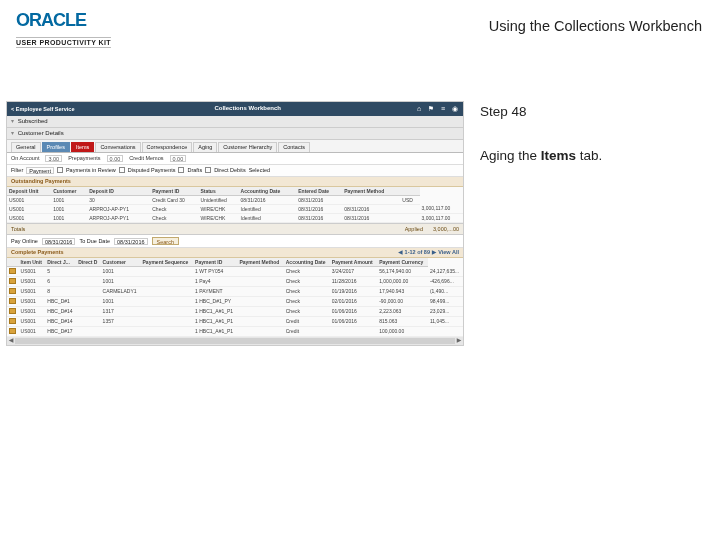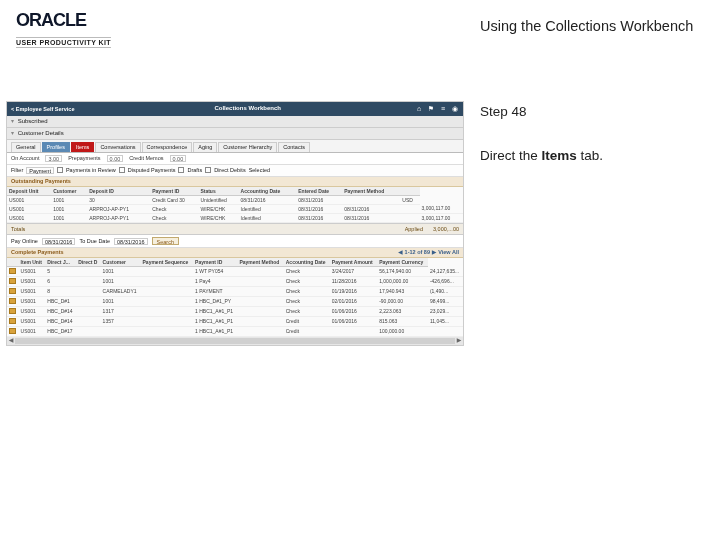--- a/index.html
+++ b/index.html
@@ -2,21 +2,21 @@
 <html><head>
 <meta charset="utf-8">
 <style>
   * { box-sizing: border-box; margin: 0; padding: 0; }
   html, body { width: 720px; height: 540px; font-family: Arial, Helvetica, sans-serif; background: #fff; color: #222; }
   .page { display: flex; width: 720px; height: 540px; }
   .left-col { width: 470px; display: flex; flex-direction: column; }
   .right-col { width: 250px; padding: 18px 14px 0 10px; }
 
   .brand-bar { padding: 10px 16px 4px 16px; }
-  .brand-logo { font-weight: 700; letter-spacing: -1px; font-size: 18px; color: #0f172a; }
+  .brand-logo { font-weight: 700; letter-spacing: -1px; font-size: 18px; color: #0369a1; }
   .brand-sub { font-size: 7px; font-weight: 700; letter-spacing: 0.4px; color: #222; border-top: 1px solid #bbb; border-bottom: 1px solid #bbb; display: inline-block; padding: 1px 0; margin-top: 2px; }
 
   .screenshot-wrap { margin: 48px 0 0 0; padding: 0 6px 0 6px; }
   .screenshot { width: 458px; border: 1px solid #ccc; font-size: 5.5px; line-height: 1.2; background: #fafafa; }
 
   .app-titlebar { background: #2f4a63; color: #fff; display: flex; align-items: center; height: 14px; padding: 0 4px; }
   .app-titlebar .crumb { font-weight: 700; margin-right: 6px; }
   .app-titlebar .center { flex: 1; text-align: center; font-weight: 700; font-size: 6px; }
   .app-titlebar .icons { display: flex; gap: 4px; }
   .tb-icon { width: 8px; height: 8px; display: inline-flex; align-items: center; justify-content: center; font-size: 7px; }
@@ -47,21 +47,21 @@
   .totals-row { background: #f0ece3; padding: 2px 4px; font-size: 5.5px; display: flex; gap: 10px; color: #6a4a12; border-top: 1px solid #ccc; border-bottom: 1px solid #ccc; }
   .pay-toolbar { display: flex; align-items: center; gap: 4px; padding: 2px 4px; background: #fff; border-bottom: 1px solid #ddd; font-size: 5.5px; }
   .btn-ghost { border: 1px solid #c2a96e; background: #f6efdd; color: #8a5a1a; padding: 0 4px; font-size: 5.5px; height: 8px; line-height: 8px; }
   .pager { margin-left: auto; display: flex; align-items: center; gap: 2px; color: #3a5f8a; }
   .pager .pg-icon { font-size: 5.5px; }
 
   .scroll-bottom { height: 8px; background: #e6e6e6; display: flex; align-items: center; }
   .scroll-bottom .aleft, .scroll-bottom .aright { width: 8px; text-align: center; color: #666; font-size: 6px; }
   .scroll-bottom .track { flex: 1; height: 6px; background: #d0d0d0; }
 
-  .doc-title { font-size: 14.5px; margin-bottom: 70px; padding-right: 4px; }
+  .doc-title { font-size: 14.5px; text-align: right; margin-bottom: 70px; padding-right: 4px; }
   .step-label { font-size: 13.5px; margin-bottom: 28px; }
   .instruction { font-size: 13.5px; line-height: 1.35; }
   .instruction b { font-weight: 700; }
 </style>
 </head>
 <body>
 
 <div class="page">
   <div class="left-col">
     <div class="brand-bar">
@@ -332,16 +332,16 @@
         </div>
 
       </div>
     </div>
   </div>
 
   <div class="right-col">
     <div class="doc-title">Using the Collections Workbench</div>
     <div class="step-label">Step 48</div>
     <div class="instruction">
-      <span>Direct the </span><b>Items</b><span> tab.</span>
+      <span>Aging the </span><b>Items</b><span> tab.</span>
     </div>
   </div>
 </div>
 
 </body></html>

